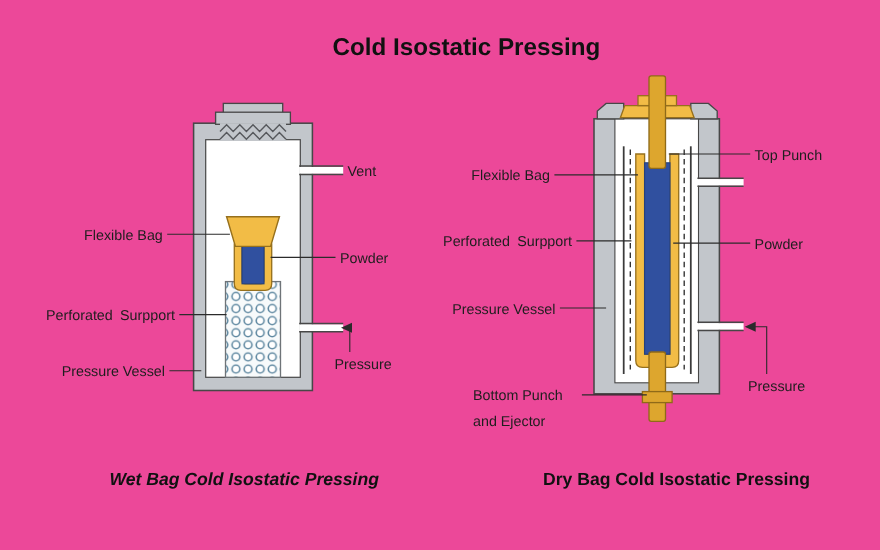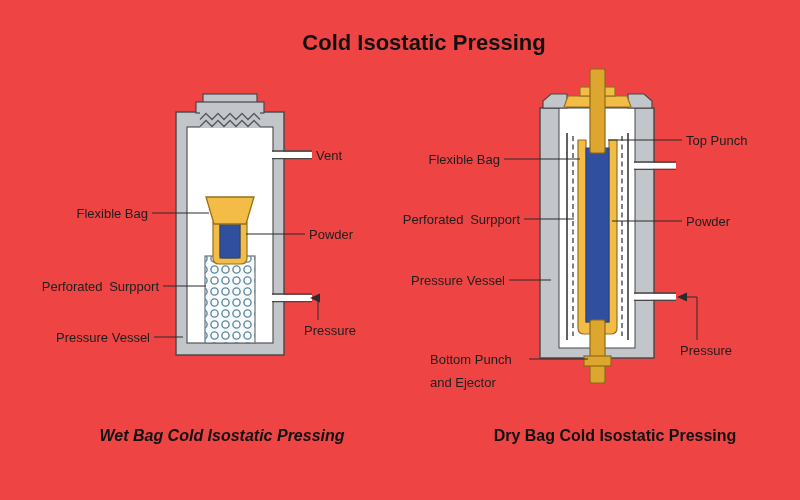--- a/index.html
+++ b/index.html
@@ -1,16 +1,16 @@
 <!DOCTYPE html>
 <html><head>
 <meta charset="utf-8">
 <style>
   html,body{margin:0;padding:0;background:#ffffff;}
-  .stage{position:relative;width:800px;height:500px;background:#ef4444;overflow:hidden;
+  .stage{position:relative;width:800px;height:500px;background:#ec4899;overflow:hidden;
          font-family:"Liberation Sans",sans-serif;}
   svg{display:block;}
   .lbl{font-size:13px;fill:#1e1e1e;font-family:"Liberation Sans",sans-serif;}
   .lbl.wide{word-spacing:3px;}
   .title{font-size:22px;font-weight:700;fill:#111111;font-family:"Liberation Sans",sans-serif;}
   .caption{font-size:16px;font-weight:600;fill:#111111;font-family:"Liberation Sans",sans-serif;}
   .caption.italic{font-style:italic;}
   .leader{stroke:#2b2b2b;stroke-width:1;fill:none;}
   .outline{stroke:#474747;}
 </style>

